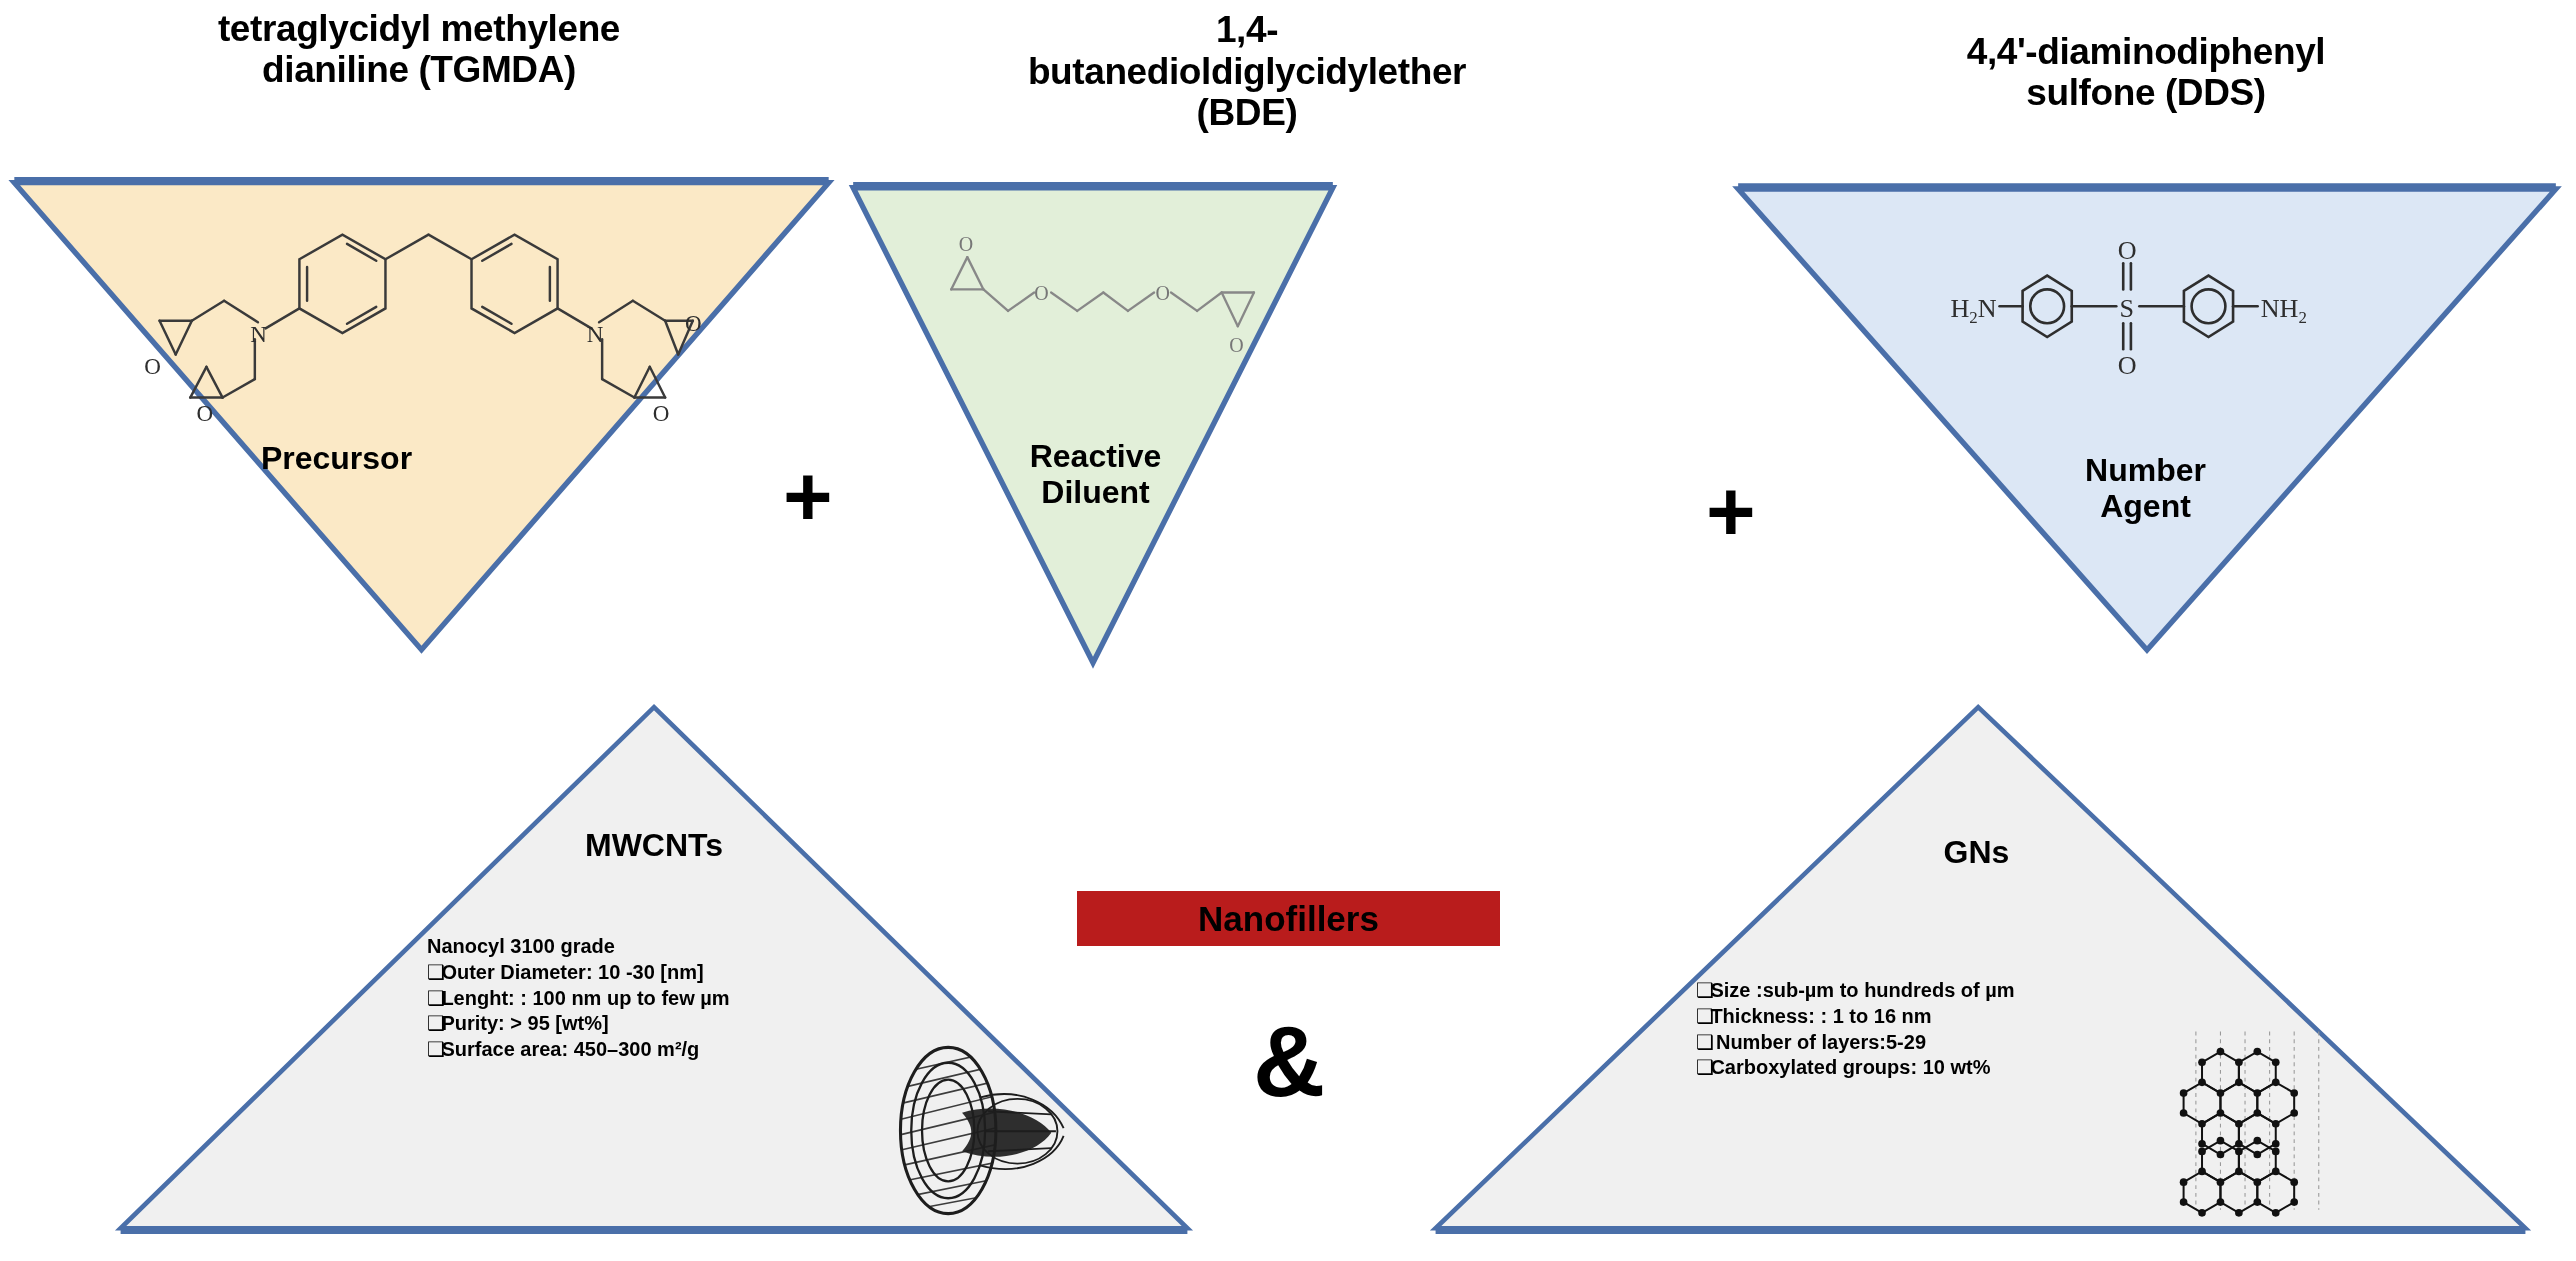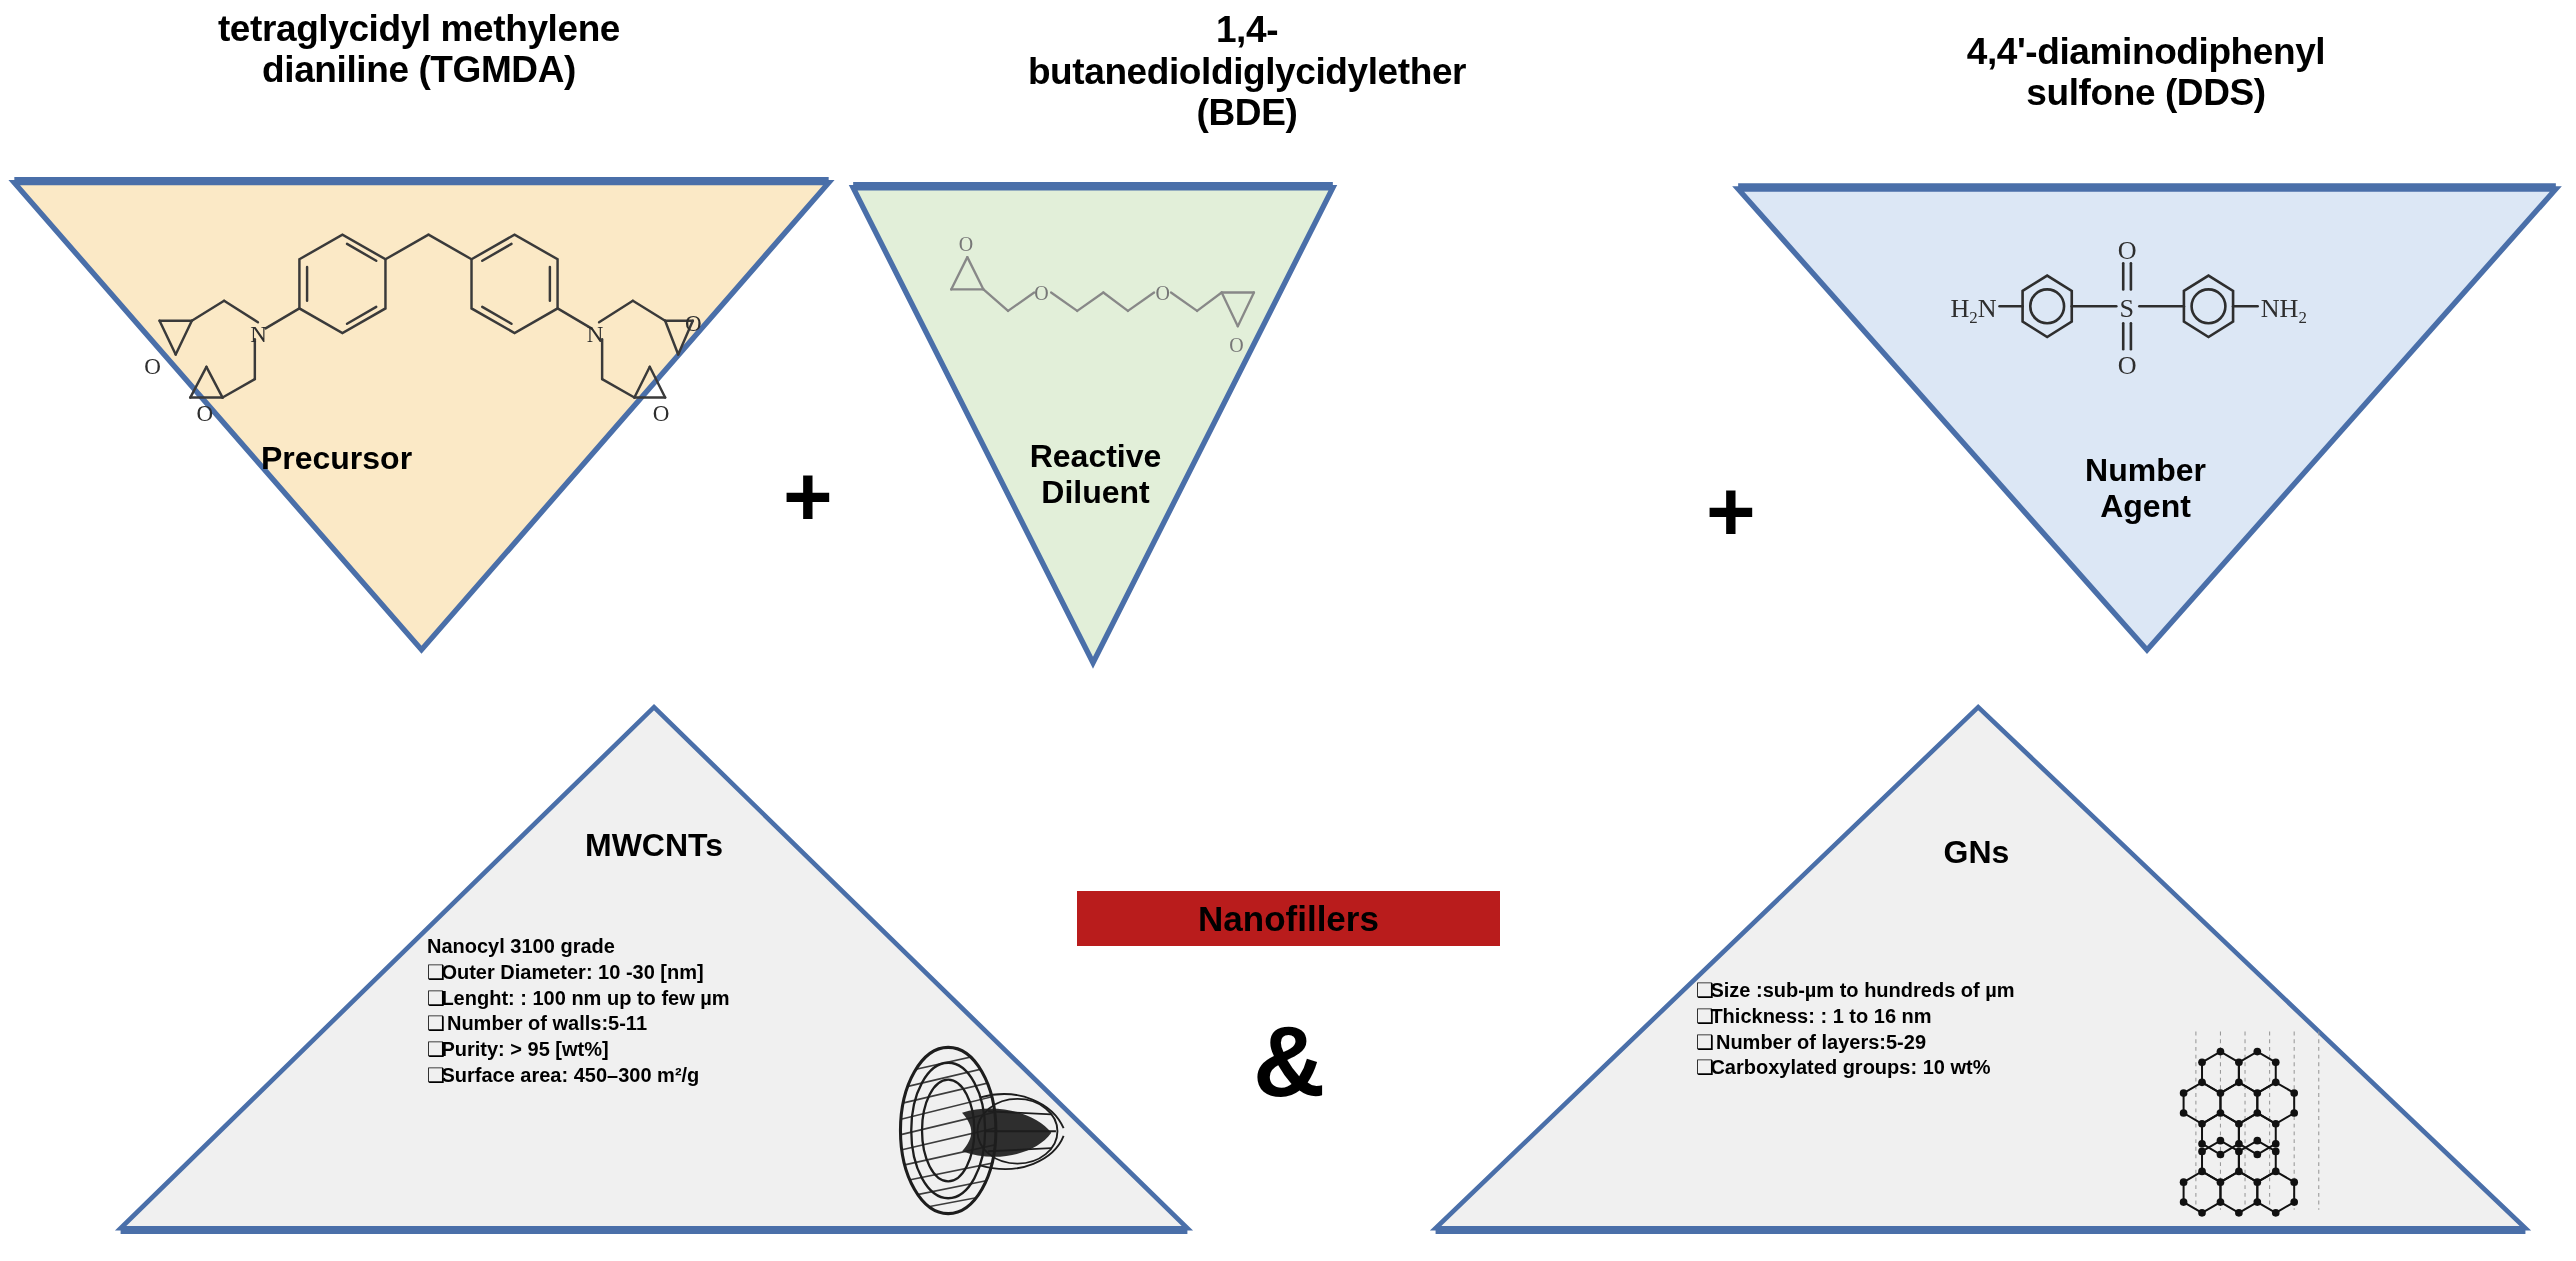--- a/index.html
+++ b/index.html
@@ -291,21 +291,20 @@
   </div>
 
   <div class="tri-label" style="left:477px; top:827px; width:354px;">
     <div>MWCNTs</div>
   </div>
 
   <div class="spec-block" style="left:427px; top:934px;">
     <span class="spec-title">Nanocyl 3100 grade</span>
     <span class="spec-item"><span class="bullet-box">❑</span><span>Outer Diameter: 10 -30 [nm]</span></span>
     <span class="spec-item"><span class="bullet-box">❑</span><span>Lenght: : 100 nm up to few  µm</span></span>
-    <span class="spec-item"><span class="bullet-box">❑</span><span> Number of walls:5-11</span></span>
     <span class="spec-item"><span class="bullet-box">❑</span><span>Purity:  &gt; 95 [wt%]</span></span>
     <span class="spec-item"><span class="bullet-box">❑</span><span>Surface area: 450–300 m²/g</span></span>
   </div>
 
   <div class="mol" style="left:888px; top:1042px; width:185px; height:177px;">
     <svg width="185" height="177" viewBox="0 0 240 230">
       <defs>
         <clipPath id="cntclip">
           <ellipse cx="78" cy="115" rx="62" ry="108"></ellipse>
         </clipPath>

